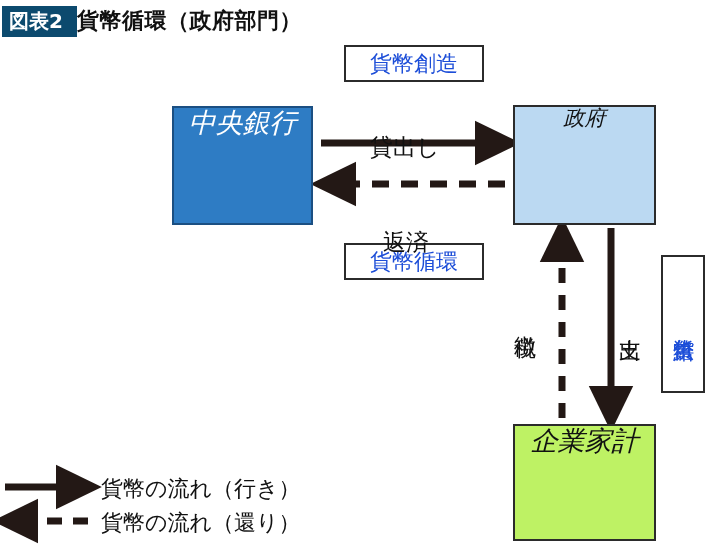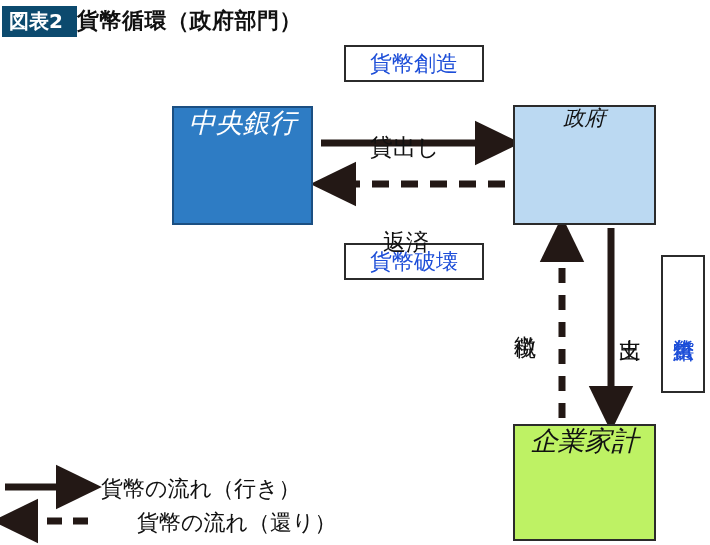--- a/index.html
+++ b/index.html
@@ -162,21 +162,21 @@
     height: 78px;
   }
   .legend-row {
     position: absolute;
     left: 0;
     display: flex;
     align-items: flex-end;
     height: 34px;
   }
   #legend-row-outbound { top: 4px; }
-  #legend-row-inbound  { top: 38px; gap: 36px; }
+  #legend-row-inbound  { top: 38px; }
   .legend-swatch {
     width: 96px;
     height: 30px;
     flex: none;
   }
   .legend-text {
     font-size: 22px;
     color: #111111;
     white-space: nowrap;
     margin-left: 5px;
@@ -242,21 +242,21 @@
 <div class="node" id="node-firms-households">
   <span class="node-line l1">企業</span>
   <span class="node-line l2">家計</span>
 </div>
 
 <div class="anno-box" id="anno-money-creation">
   <span>貨幣創造</span>
 </div>
 
 <div class="anno-box" id="anno-money-destruction">
-  <span>貨幣破壊</span>
+  <span>貨幣循環</span>
 </div>
 
 <div class="anno-box" id="anno-money-supply">
   <span class="vtext">貨幣供給</span>
 </div>
 
 <div class="flow-label" id="label-lending">貸出し</div>
 <div class="flow-label" id="label-repayment">返済</div>
 <div class="flow-label vtext" id="label-taxation">徴税</div>
 <div class="flow-label vtext" id="label-spending">支出</div>

